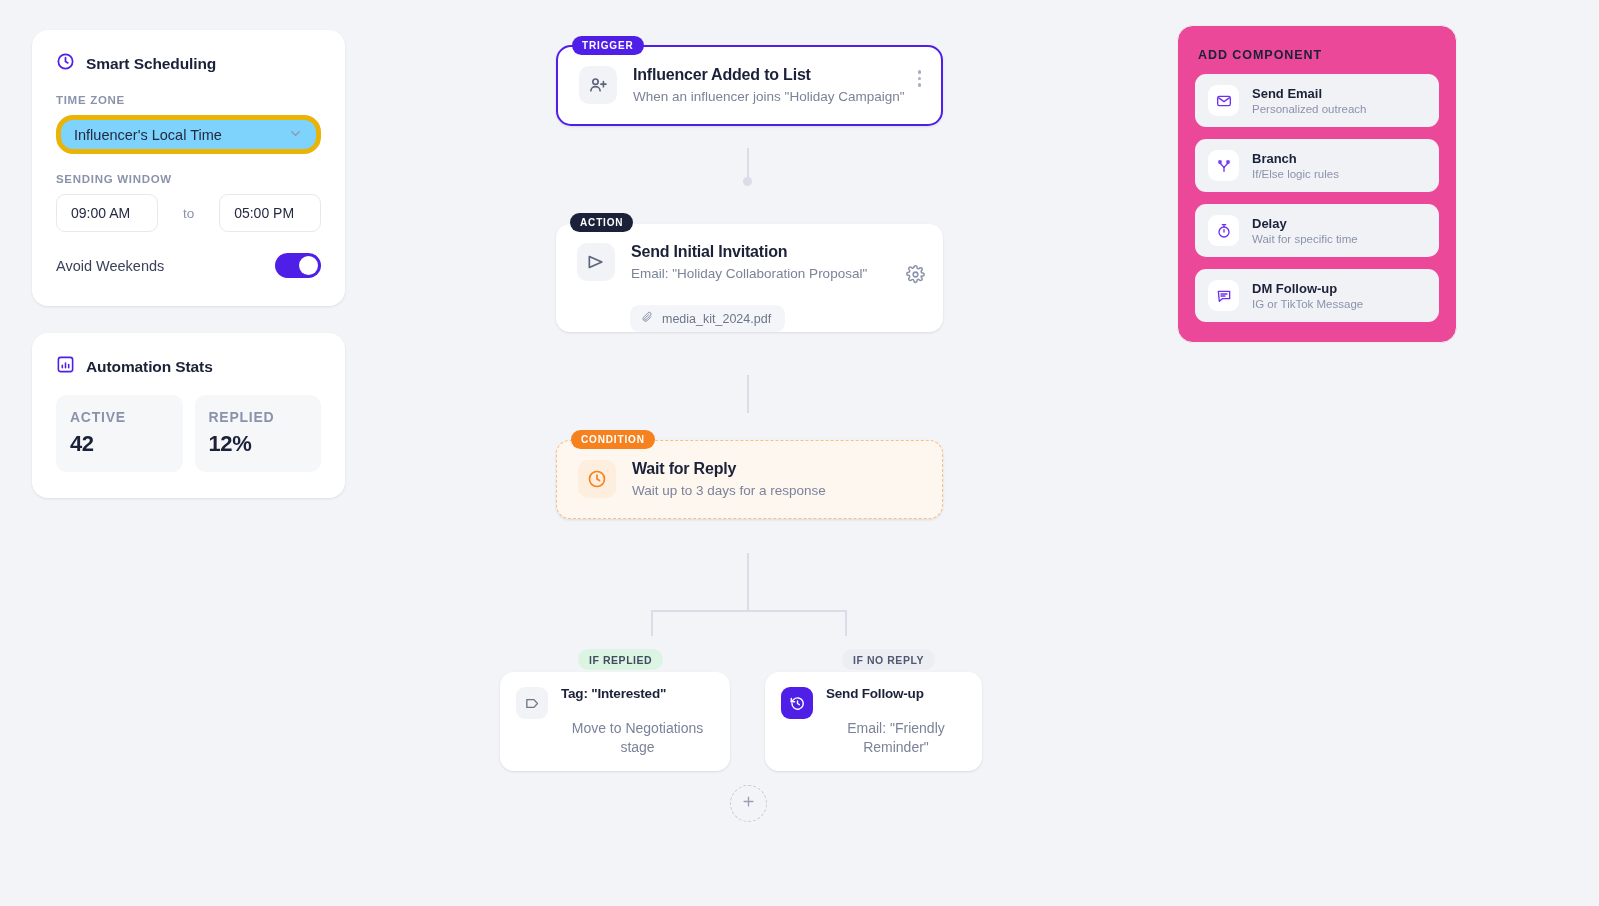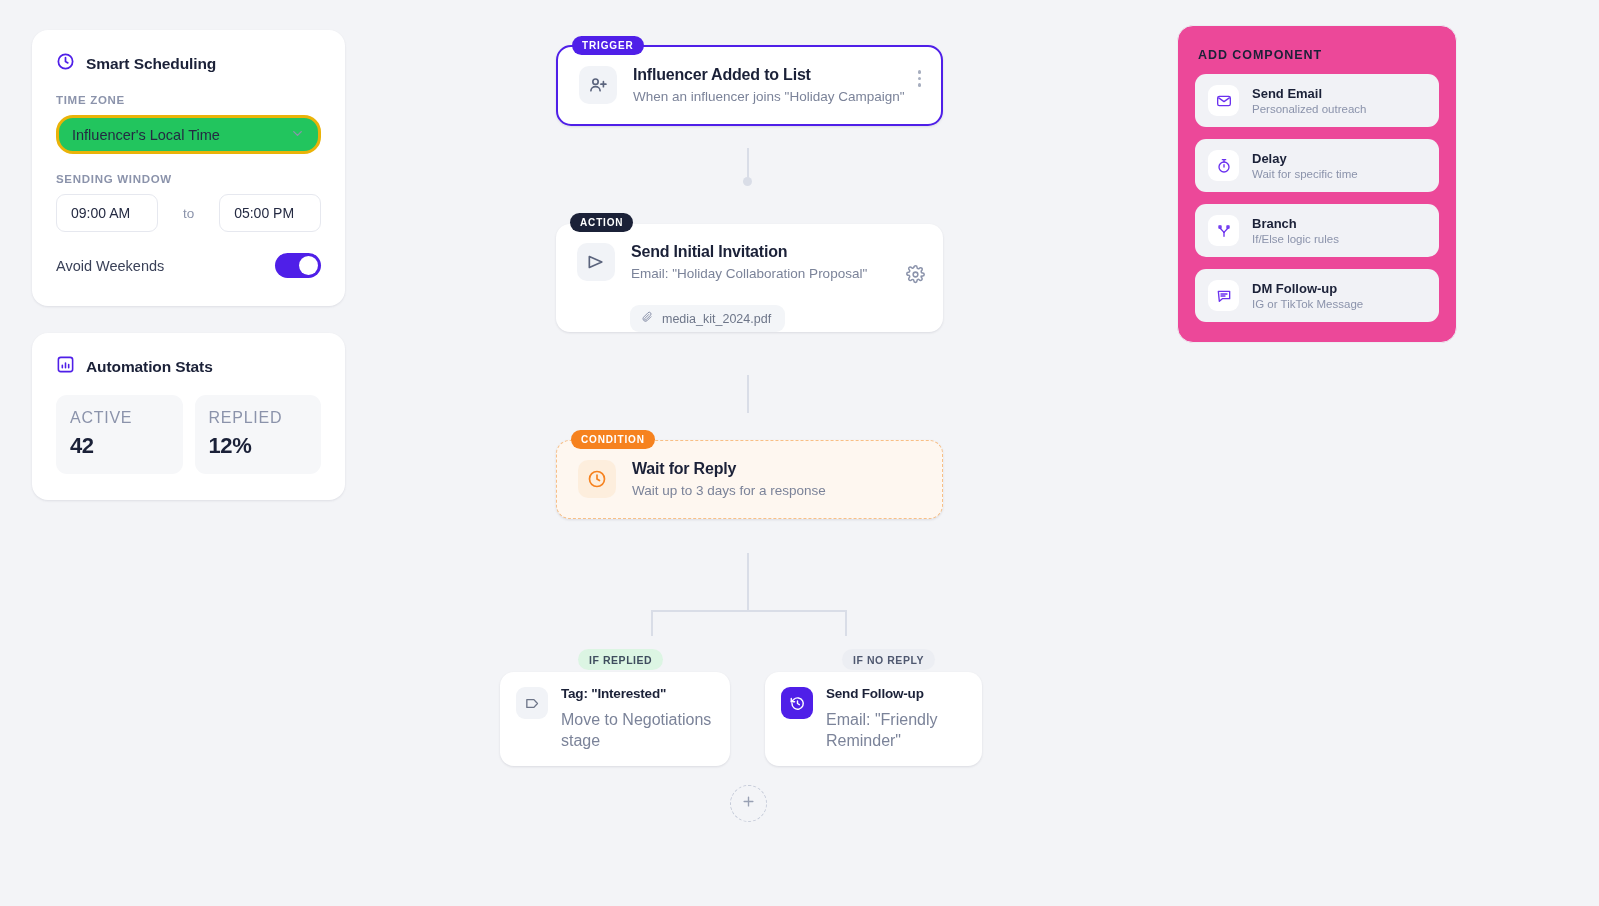--- a/index.html
+++ b/index.html
@@ -49,29 +49,29 @@
     font-weight: bold;
     letter-spacing: 0.7px;
     color: #8b93ab;
     padding: 0 24px;
     margin-top: 19px;
   }
 
   .select-box {
     margin: 9px 24px 0 24px;
     height: 39px;
-    border: 3px solid #eab308;
+    border: 5px solid #eab308;
     border-radius: 17px;
     display: flex;
     align-items: center;
     justify-content: space-between;
     padding: 0 13px 0 13px;
     font-size: 14.5px;
     color: #242a42;
-    background: #22c55e;
+    background: #7dd3fc;
     cursor: pointer;
   }
 
   .time-row {
     display: flex;
     align-items: center;
     gap: 25px;
     margin: 9px 24px 0 24px;
   }
   .time-input {
@@ -118,22 +118,22 @@
     gap: 12px;
     padding: 17px 24px 26px 24px;
   }
   .stat-box {
     flex: 1;
     background: #f6f7f9;
     border-radius: 11px;
     padding: 14px 14px 15px 14px;
   }
   .stat-label {
-    font-size: 16px;
-    font-weight: normal;
+    font-size: 14px;
+    font-weight: bold;
     letter-spacing: 0.75px;
     color: #8b93ab;
   }
   .stat-value {
     font-size: 22px;
     font-weight: bold;
     color: #1b2138;
     margin-top: 6px;
     letter-spacing: -0.4px;
   }
@@ -242,21 +242,21 @@
     left: 556px; top: 440px; width: 387px;
     background: #fef7f0;
     border: 1.5px dashed #f8bf86;
   }
   #tag-node { left: 500px; top: 672px; width: 230px; }
   #followup-node { left: 765px; top: 672px; width: 217px; }
 
   .mini .node-body { padding: 14px 16px 14px 16px; gap: 13px; }
   .mini .node-icon { width: 32px; height: 32px; border-radius: 9px; }
   .mini .node-title { font-size: 13.5px; }
-  .mini .node-sub { font-size: 16px; margin-top: 6px; }
+  .mini .node-sub { font-size: 14px; margin-top: 16px; text-align: center; }
 
   
   .conn-line {
     position: absolute;
     background: #d9dde7;
   }
   .conn-dot {
     position: absolute;
     width: 9px; height: 9px;
     border-radius: 50%;
@@ -526,51 +526,51 @@
       </svg>
     </div>
     <div>
       <div class="comp-title">Send Email</div>
       <div class="comp-sub">Personalized outreach</div>
     </div>
   </div>
 
   <div class="comp-item">
     <div class="comp-icon">
+      <svg width="16" height="16" viewBox="0 0 24 24" fill="none" stroke="#6b31ef" stroke-width="2" stroke-linecap="round" stroke-linejoin="round">
+        <path d="M12 20v-6"></path>
+        <path d="M12 14L6 7.5"></path>
+        <path d="M12 14l6-6.5"></path>
+        <path d="M4.5 4.5h3v3h-3zM16.5 4.5h3v3h-3z"></path>
+      </svg>
+    </div>
+    <div>
+      <div class="comp-title">Branch</div>
+      <div class="comp-sub">If/Else logic rules</div>
+    </div>
+  </div>
+
+  <div class="comp-item">
+    <div class="comp-icon">
       <svg width="16" height="16" viewBox="0 0 24 24" fill="none" stroke="#6b31ef" stroke-width="2" stroke-linecap="round">
         <circle cx="12" cy="13.5" r="7.5"></circle>
         <path d="M12 10v3.5"></path>
         <path d="M9.5 2.5h5"></path>
         <path d="M12 2.5V6"></path>
       </svg>
     </div>
     <div>
       <div class="comp-title">Delay</div>
       <div class="comp-sub">Wait for specific time</div>
     </div>
   </div>
 
   <div class="comp-item">
     <div class="comp-icon">
       <svg width="16" height="16" viewBox="0 0 24 24" fill="none" stroke="#6b31ef" stroke-width="2" stroke-linecap="round" stroke-linejoin="round">
-        <path d="M12 20v-6"></path>
-        <path d="M12 14L6 7.5"></path>
-        <path d="M12 14l6-6.5"></path>
-        <path d="M4.5 4.5h3v3h-3zM16.5 4.5h3v3h-3z"></path>
-      </svg>
-    </div>
-    <div>
-      <div class="comp-title">Branch</div>
-      <div class="comp-sub">If/Else logic rules</div>
-    </div>
-  </div>
-
-  <div class="comp-item">
-    <div class="comp-icon">
-      <svg width="16" height="16" viewBox="0 0 24 24" fill="none" stroke="#6b31ef" stroke-width="2" stroke-linecap="round" stroke-linejoin="round">
         <path d="M3.5 5h17v11h-11l-4.5 4z"></path>
         <path d="M7.5 9h9M7.5 12h6"></path>
       </svg>
     </div>
     <div>
       <div class="comp-title">DM Follow-up</div>
       <div class="comp-sub">IG or TikTok Message</div>
     </div>
   </div>
 </div>

